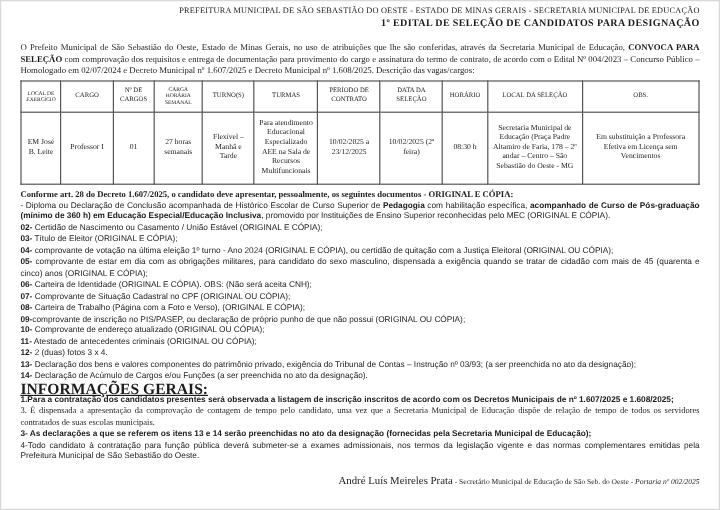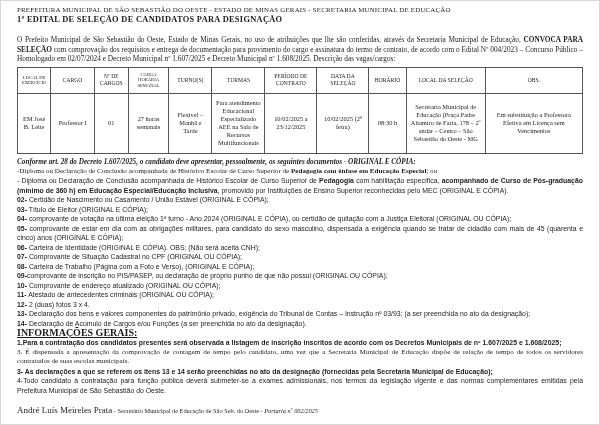--- a/index.html
+++ b/index.html
@@ -1,19 +1,19 @@
 <!DOCTYPE html>
 <html><head>
 <meta charset="utf-8">
 <style>
   * { margin:0; padding:0; box-sizing:border-box; }
   html,body { width:600px; height:425px; background:#ffffff; overflow:hidden; }
   body { font-family:"Liberation Serif", serif; color:#1c1c1c; box-shadow: inset 0 0 0 1px #d8d8d8; }
   .page { padding:5px 17px 0 17px; }
-  .center { text-align:left; }
+  .center { text-align:right; }
   .serif { font-family:"Liberation Serif", serif; }
   .sans  { font-family:"Liberation Sans", sans-serif; }
   .bold { font-weight:bold; }
   .underline { text-decoration:underline; }
   .just { text-align:justify; }
 
   .org-line { font-size:6.9px; letter-spacing:.2px; line-height:9px; }
   .doc-title { font-size:8.4px; line-height:11px; letter-spacing:.3px; }
   .position-heading { font-size:8px; line-height:11px; margin-top:1px; }
   .intro { font-size:7.3px; line-height:9.6px; margin-top:10px; }
@@ -26,25 +26,25 @@
   table.vacancies th { font-size:5.6px; line-height:7px; height:26px; }
   table.vacancies th.xs { font-size:4.6px; line-height:5.6px; }
   table.vacancies td { font-size:6.4px; line-height:8px; height:60px; }
   td.cell-cargo { font-size:7.4px; font-weight:bold; }
   td.cell-num { font-weight:bold; font-size:7px; }
   td.cell-data { font-weight:bold; font-size:6.8px; }
   td.cell-hora { font-weight:bold; font-size:6.2px; }
   td.cell-turmas { font-size:5.4px; line-height:6.6px; }
   td.cell-local-sel { font-size:6.2px; line-height:7.6px; }
 
-  .docs-heading { font-size:7.2px; line-height:10px; margin-top:3px;font-style:italic; }
+  .docs-heading { font-size:7.2px; line-height:10px; margin-top:3px; }
   .li { font-size:6.9px; line-height:9.5px; }
   .li.serif { font-size:7.1px; }
   .li b.num { font-weight:bold; }
-  .info-heading { font-size:10px; line-height:10px; }
+  .info-heading { font-size:13px; line-height:10px; }
   .semibold { font-weight:600; }
 
   .footer { margin-top:4px; }
   .signer { font-size:9px; }
   .role { font-size:6.3px; }
   .ordinance { font-size:6.3px; font-style:italic; }
 </style>
 </head>
 <body>
 
@@ -97,21 +97,20 @@
         <td class="cell-hora">08:30 h</td>
         <td class="cell-local-sel">Secretaria Municipal de Educação (Praça Padre Altamiro de Faria, 178 – 2º andar – Centro – São Sebastião do Oeste - MG</td>
         <td>Em substituição a Professora Efetiva em Licença sem Vencimentos</td>
       </tr>
     </tbody>
   </table>
 
   <div class="serif bold docs-heading">Conforme art. 28 do Decreto 1.607/2025, o candidato deve apresentar, pessoalmente, os seguintes documentos - ORIGINAL E CÓPIA:</div>
 
 
-  <div class="li serif"><span>-Diploma ou Declaração de Conclusão acompanhada de Histórico Escolar de Curso Superior de </span><b>Pedagogia com ênfase em Educação Especial</b><span>; ou</span></div>
 
   <div class="li sans just"><span>- Diploma ou Declaração de Conclusão acompanhada de Histórico Escolar de Curso Superior de </span><b>Pedagogia</b><span> com habilitação específica, </span><b>acompanhado de Curso de Pós-graduação (mínimo de 360 h) em Educação Especial/Educação Inclusiva</b><span>, promovido por Instituições de Ensino Superior reconhecidas pelo MEC (ORIGINAL E CÓPIA).</span></div>
 
   <div class="li sans"><b class="num">02-</b><span> Certidão de Nascimento ou Casamento / União Estável (ORIGINAL E CÓPIA);</span></div>
   <div class="li sans"><b class="num">03-</b><span> Título de Eleitor (ORIGINAL E CÓPIA);</span></div>
   <div class="li sans"><b class="num">04-</b><span> comprovante de votação na última eleição  1º turno - Ano 2024 (ORIGINAL E CÓPIA), ou certidão de quitação com a Justiça Eleitoral (ORIGINAL OU CÓPIA);</span></div>
   <div class="li sans just"><b class="num">05-</b><span> comprovante de estar em dia com as obrigações militares, para candidato do sexo masculino, dispensada a exigência quando se tratar de cidadão com mais de 45 (quarenta e cinco) anos (ORIGINAL E CÓPIA);</span></div>
   <div class="li sans"><b class="num">06-</b><span> Carteira de Identidade (ORIGINAL E CÓPIA). OBS: (Não será aceita CNH);</span></div>
   <div class="li sans"><b class="num">07-</b><span> Comprovante de Situação Cadastral no CPF (ORIGINAL  OU CÓPIA);</span></div>
   <div class="li sans"><b class="num">08-</b><span> Carteira de Trabalho (Página com a Foto e Verso), (ORIGINAL E CÓPIA);</span></div>

